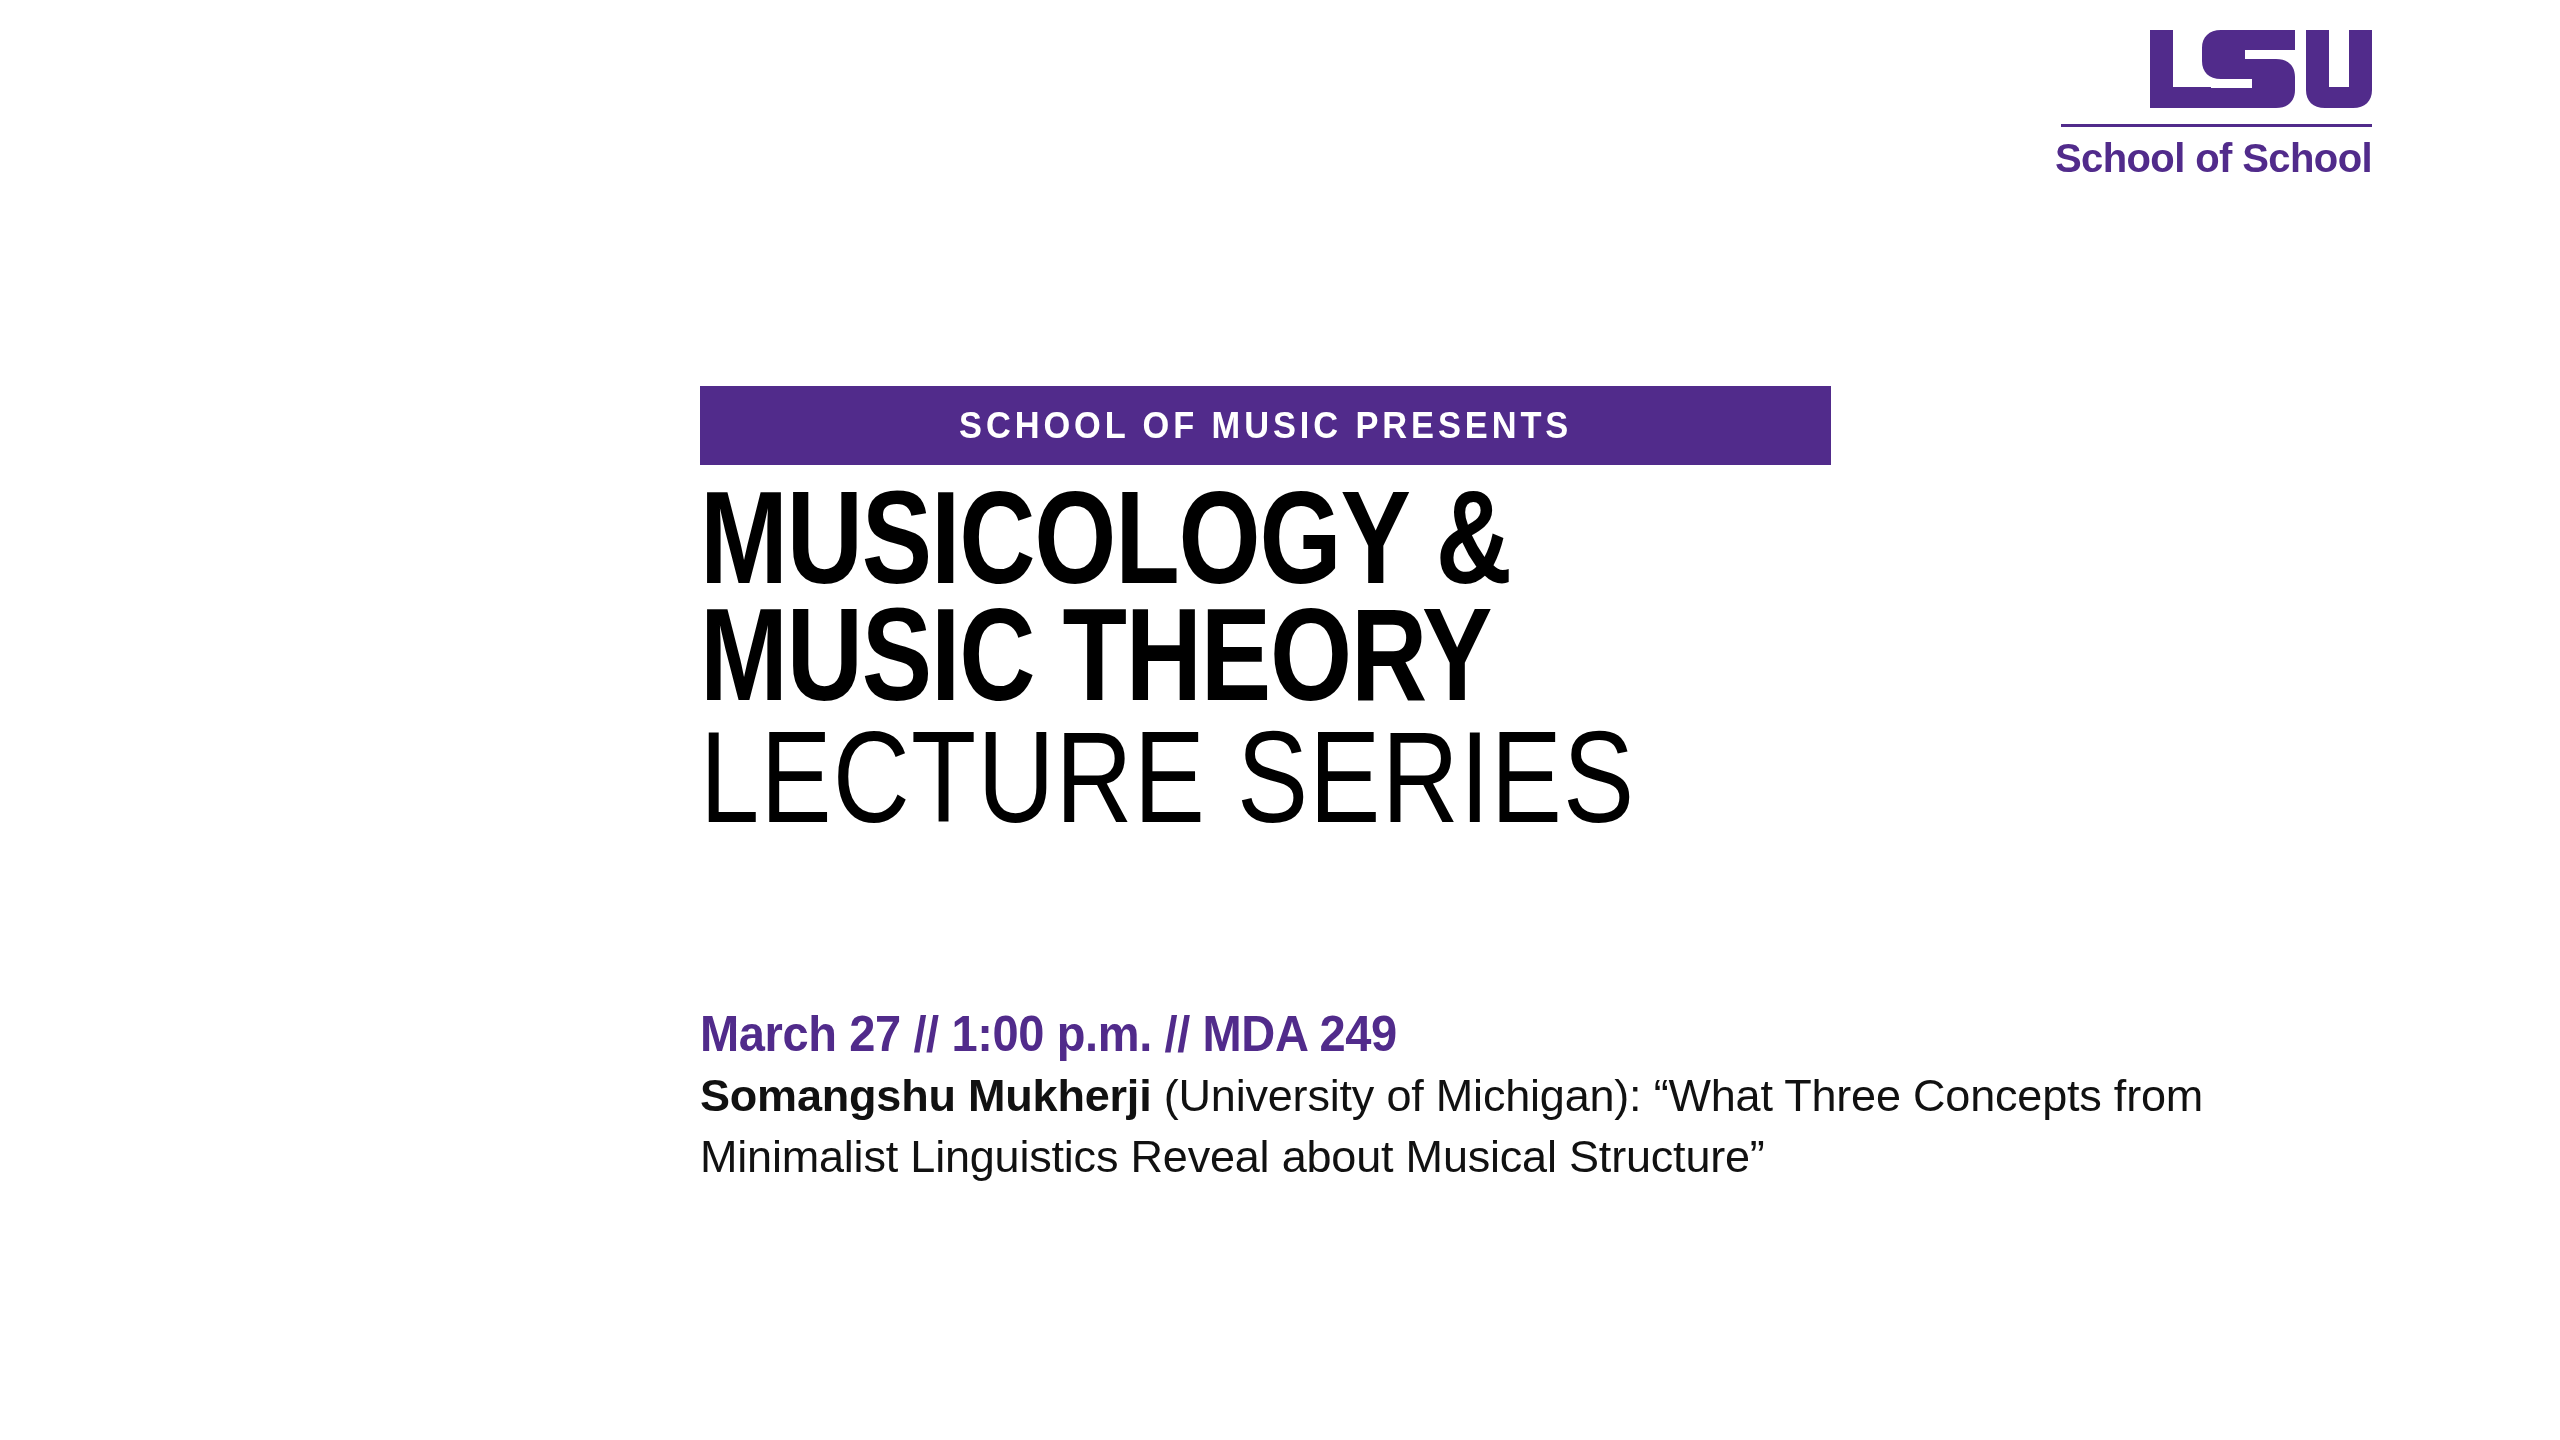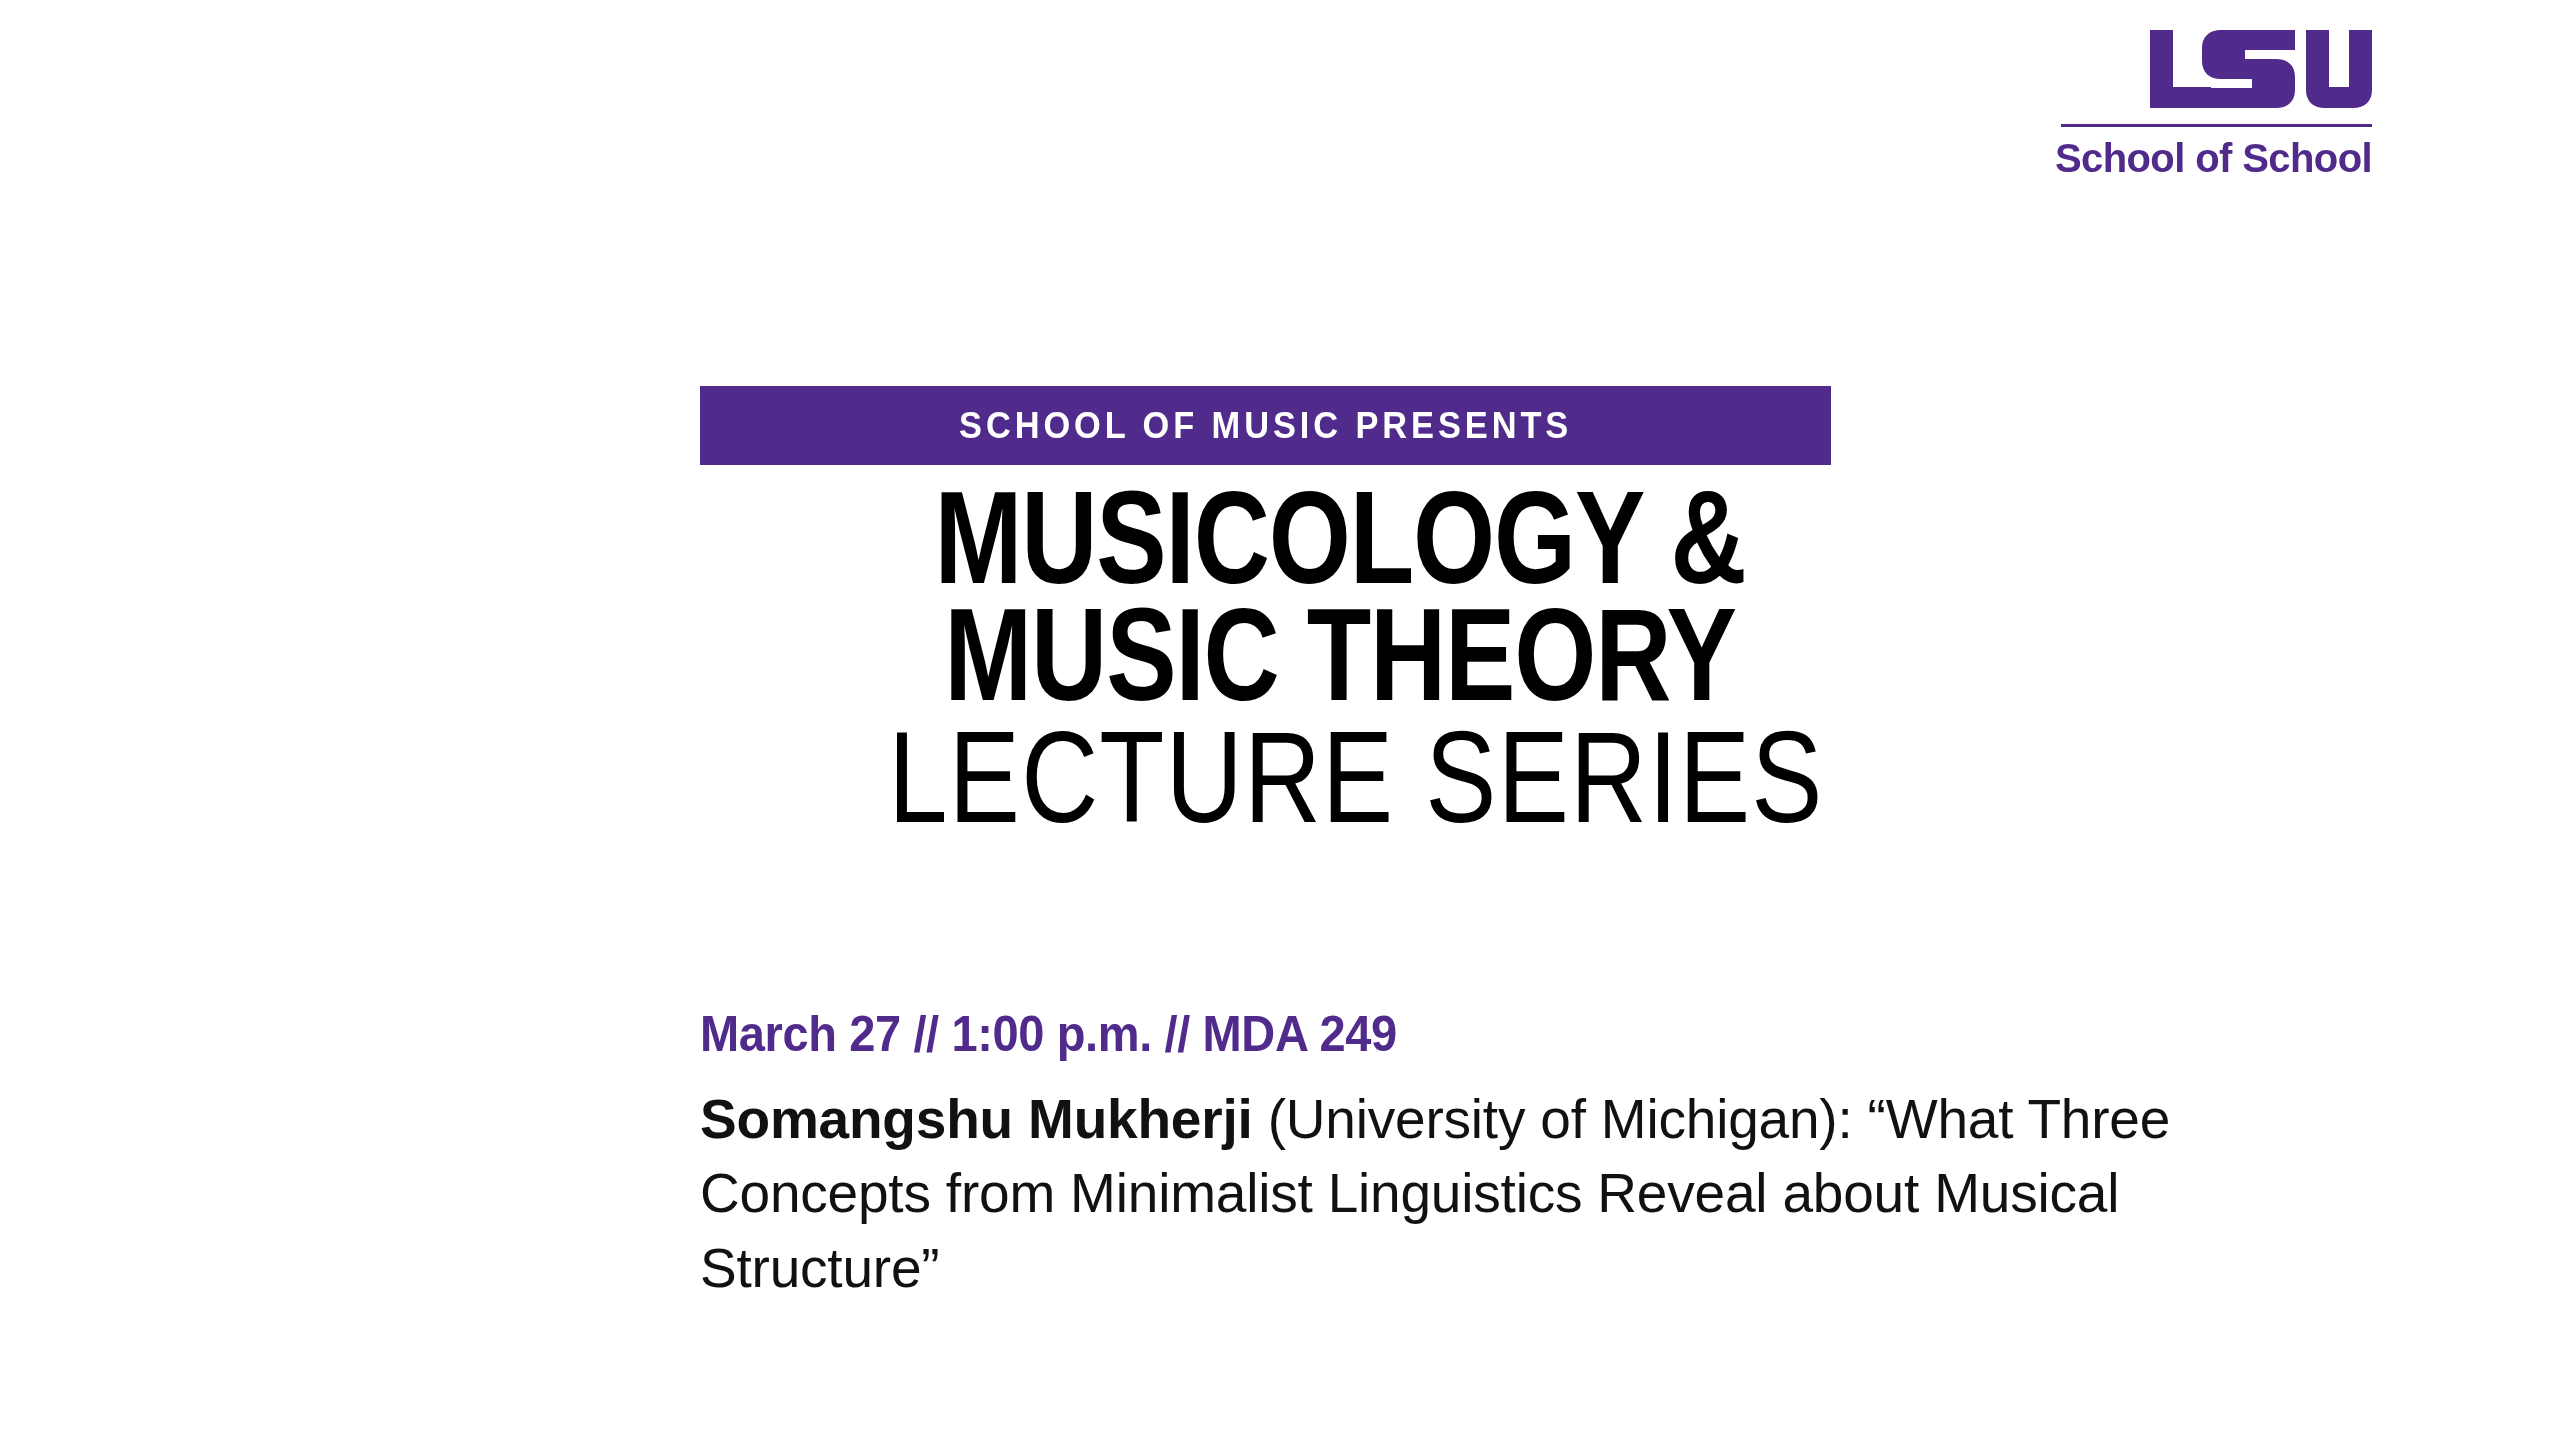--- a/index.html
+++ b/index.html
@@ -78,21 +78,20 @@
     letter-spacing: 4.2px;
     line-height: 1;
     font-stretch: condensed;
     transform: scaleX(0.93);
     white-space: nowrap;
   }
 
   
   #headline {
     margin-top: 8px;
-    text-align: center;
   }
 
   .headline-line {
     display: block;
     color: #000000;
     white-space: nowrap;
     line-height: 0.98;
     font-stretch: condensed;
   }
 
@@ -125,23 +124,23 @@
     font-size: 50px;
     font-weight: bold;
     letter-spacing: -0.4px;
     line-height: 1.1;
     white-space: nowrap;
     transform: scaleX(0.94);
     transform-origin: left center;
   }
 
   #event-description {
-    margin-top: 20px;
+    margin-top: 4px;
     color: #111111;
-    font-size: 55px;
+    font-size: 45px;
     font-weight: normal;
     line-height: 1.35;
     letter-spacing: -0.2px;
     max-width: 1560px;
   }
 
   #speaker-name {
     font-weight: bold;
   }
 </style>

